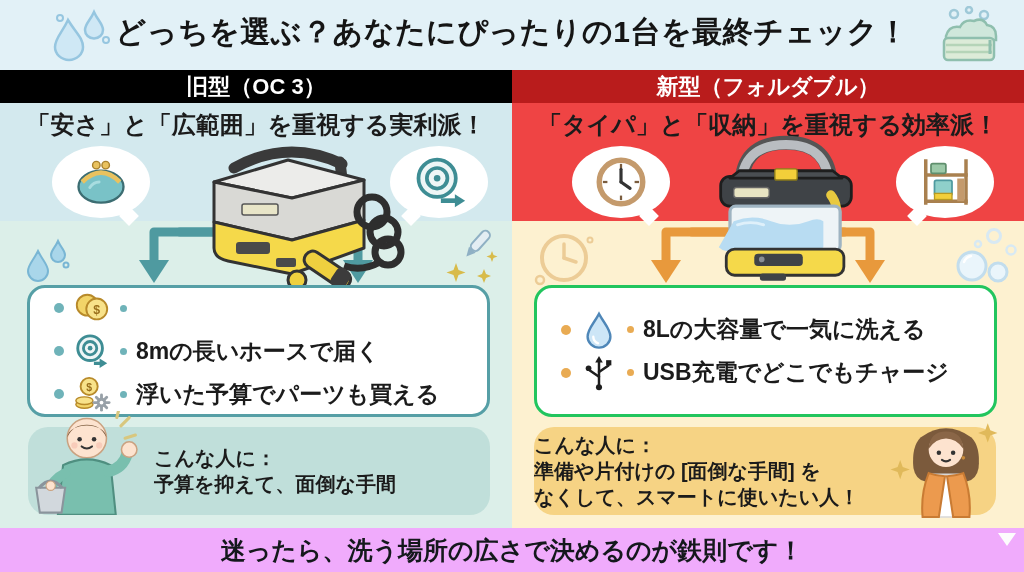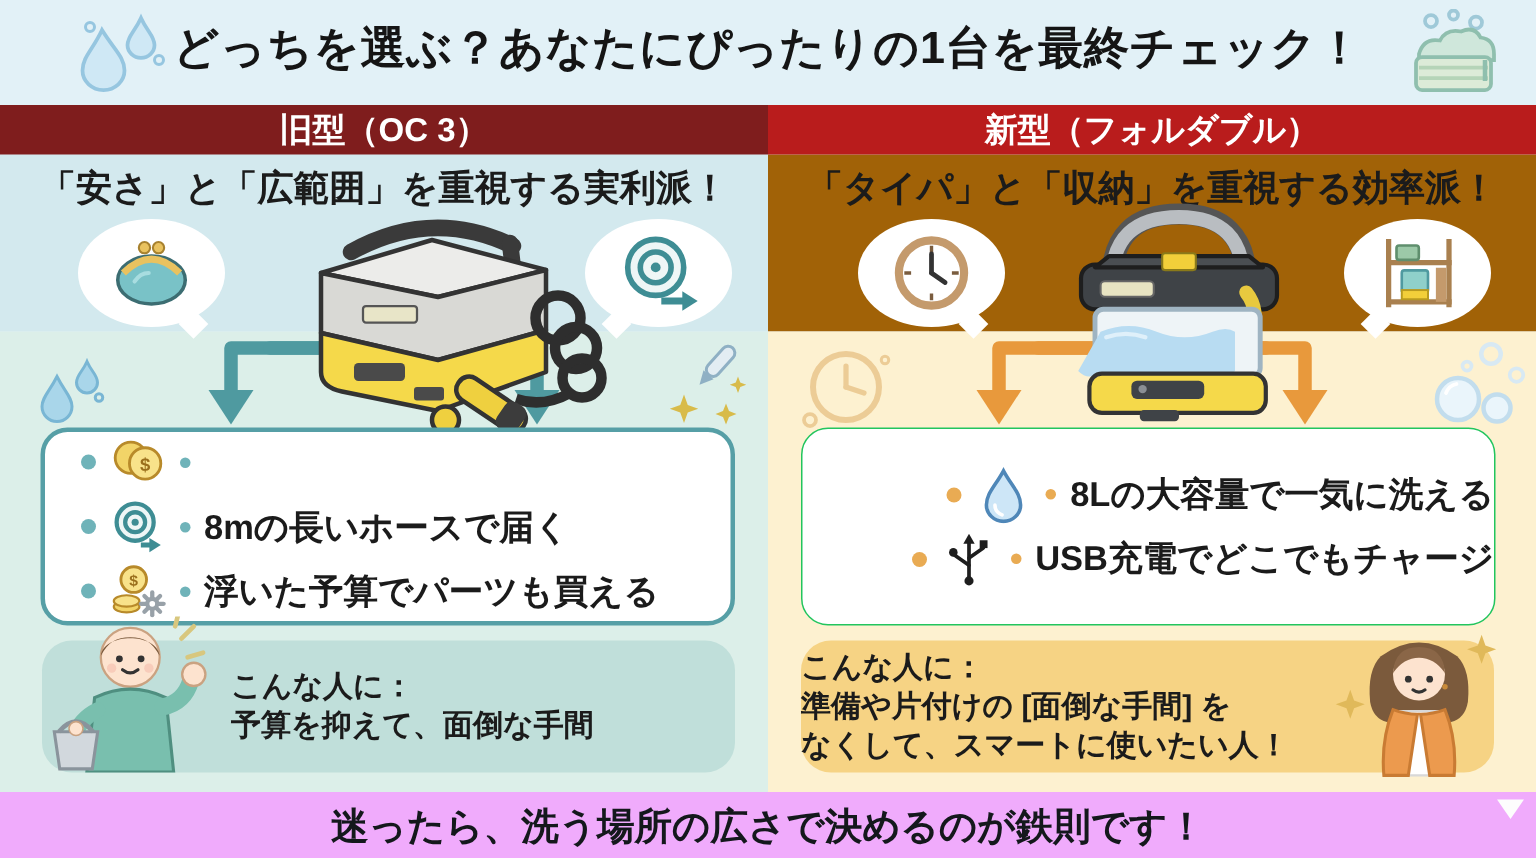--- a/index.html
+++ b/index.html
@@ -12,25 +12,25 @@
   .banner-title{font-size:30px;font-weight:bold;letter-spacing:0.5px;color:#151515;white-space:nowrap;margin-top:15px;}
   .banner-icon-l{position:absolute;left:44px;top:8px;}
   .banner-icon-r{position:absolute;right:18px;top:6px;}
 
   
   .col{position:absolute;top:70px;width:512px;height:458px;}
   .col-left{left:0;}
   .col-right{left:512px;}
   .col-bar{position:absolute;top:0;left:0;width:100%;height:33px;display:flex;align-items:center;
     justify-content:center;color:#fff;font-size:22px;font-weight:bold;z-index:1;}
-  .col-left .col-bar{background:#7f1d1d;}
+  .col-left .col-bar{background:#000000;}
   .col-right .col-bar{background:#b91c1c;}
   .upper{position:absolute;top:33px;left:0;width:100%;height:118px;text-align:center;}
   .col-left .upper{background:#d3e9ee;}
-  .col-right .upper{background:#a16207;}
+  .col-right .upper{background:#ef4444;}
   .col-sub{padding-top:6px;font-size:24px;font-weight:bold;color:#1b1b1b;white-space:nowrap;}
   .lower{position:absolute;top:151px;left:0;width:100%;height:307px;}
   .col-left .lower{background:#dcefe9;}
   .col-right .lower{background:#fdf1d0;}
 
   
   .bubble{position:absolute;width:98px;height:72px;background:#fff;border-radius:50%;
     display:flex;align-items:center;justify-content:center;z-index:2;}
   .bubble::after{content:"";position:absolute;bottom:-5px;width:14px;height:14px;background:#fff;transform:rotate(45deg);}
   .tail-r::after{right:14px;}
@@ -45,21 +45,21 @@
   .product-fold{left:190px;top:58px;width:168px;height:162px;}
 
   .arrowzone{position:absolute;top:151px;left:0;width:512px;height:72px;z-index:2;}
   .decor{position:absolute;z-index:2;}
 
   
   .featbox{position:absolute;top:215px;height:132px;width:463px;background:#fff;border-radius:18px;
     z-index:4;display:flex;flex-direction:column;justify-content:center;gap:5px;
     padding-left:24px;box-sizing:border-box;}
   .col-left .featbox{left:27px;border:3px solid #569fa6;}
-  .col-right .featbox{left:22px;border:1px solid #22c55e;align-items:flex-end;}
+  .col-right .featbox{left:22px;border:3px solid #22c55e;}
   .featrow{display:flex;align-items:center;gap:9px;}
   .dot-big{width:10px;height:10px;border-radius:50%;flex:0 0 auto;}
   .dot-sm{width:7px;height:7px;border-radius:50%;flex:0 0 auto;}
   .col-left .dot-big,.col-left .dot-sm{background:#6fb3b9;}
   .col-right .dot-big,.col-right .dot-sm{background:#e9ab53;}
   .feat-icon{width:38px;height:38px;display:flex;align-items:center;justify-content:center;flex:0 0 auto;}
   .feat-text{font-size:23px;font-weight:bold;white-space:nowrap;}
 
   
   .recommend{position:absolute;top:357px;height:88px;width:462px;border-radius:20px;z-index:4;

